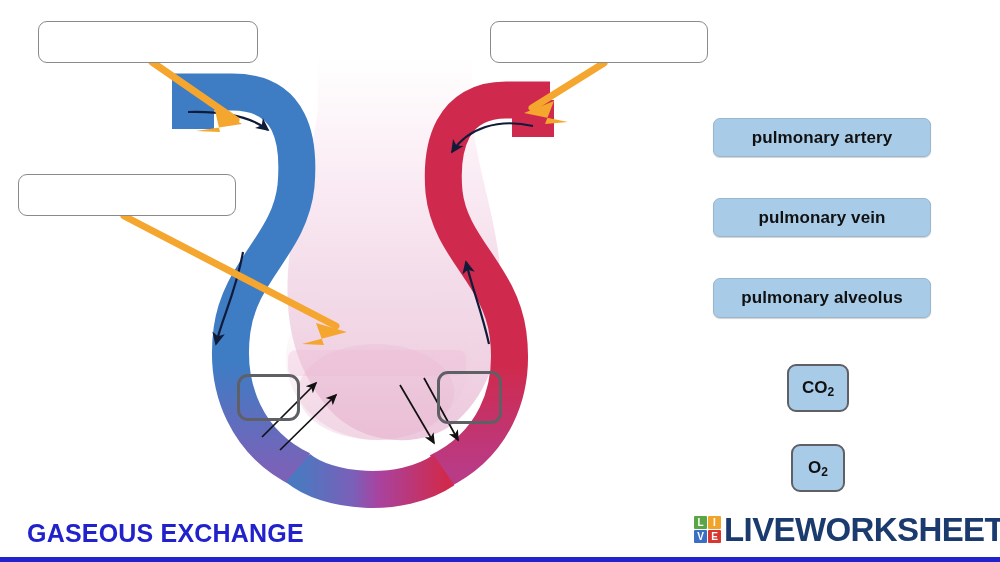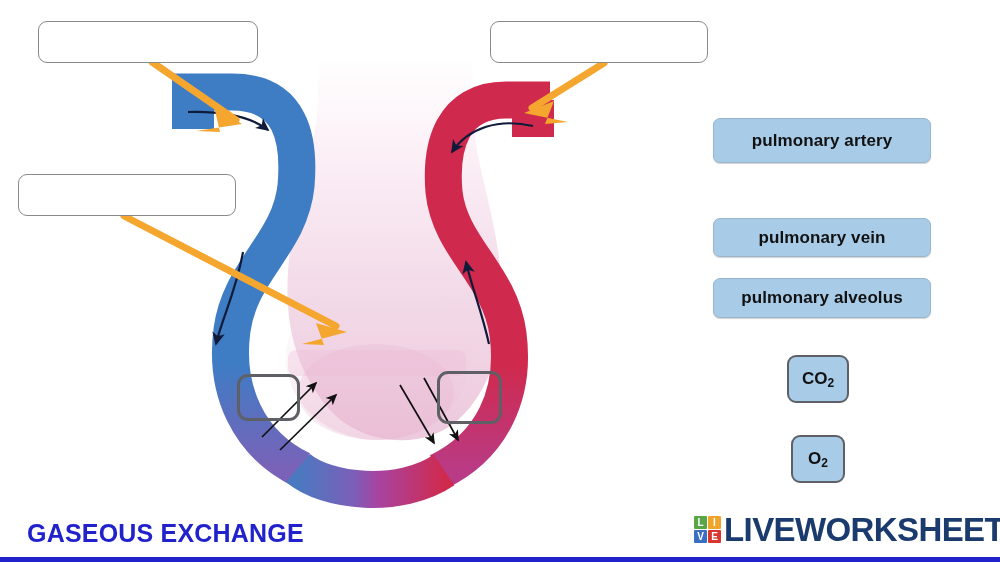--- a/index.html
+++ b/index.html
@@ -51,36 +51,37 @@
     box-shadow: 0 1px 1px rgba(0,0,0,0.18);
     color: #111111;
     font-weight: bold;
     font-size: 17px;
     display: flex;
     align-items: center;
     justify-content: center;
     box-sizing: border-box;
     letter-spacing: 0.1px;
   }
-  #tile-artery   { left: 713px; top: 118px; width: 218px; height: 45px; }
-  #tile-vein     { left: 713px; top: 198px; width: 218px; height: 39px; margin-top: 20px; }
+  #tile-artery   { left: 713px; top: 118px; width: 218px; height: 39px; }
+  #tile-vein     { left: 713px; top: 198px; width: 218px; height: 39px; }
   #tile-alveolus { left: 713px; top: 278px; width: 218px; height: 40px; }
 
   .gas-tile {
     position: absolute;
     background: #a8cbe8;
     border: 2.5px solid #5f6066;
     border-radius: 9px;
     color: #111111;
     font-weight: bold;
     font-size: 17px;
     display: flex;
     align-items: center;
     justify-content: center;
     box-sizing: border-box;
+    margin-top: 9px;
   }
   #tile-co2 { left: 787px; top: 355px; width: 62px; height: 48px; }
   #tile-o2  { left: 791px; top: 435px; width: 54px; height: 48px; }
   .gas-tile sub {
     font-size: 12px;
     vertical-align: baseline;
     position: relative;
     top: 4px;
     line-height: 0;
   }

